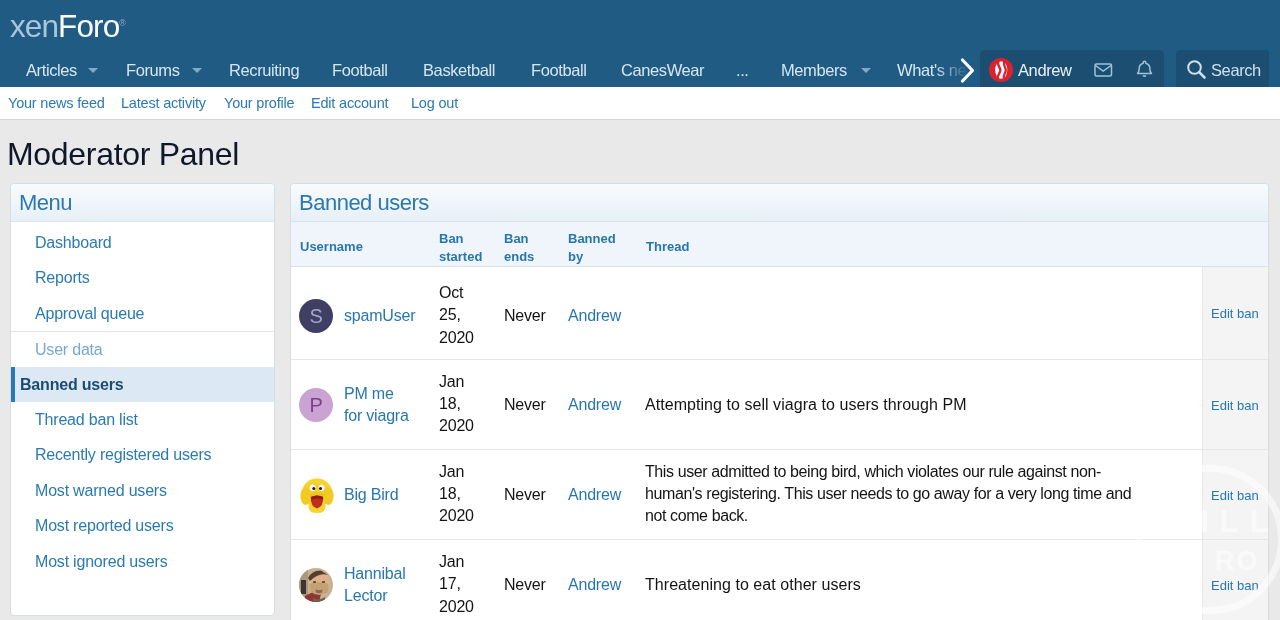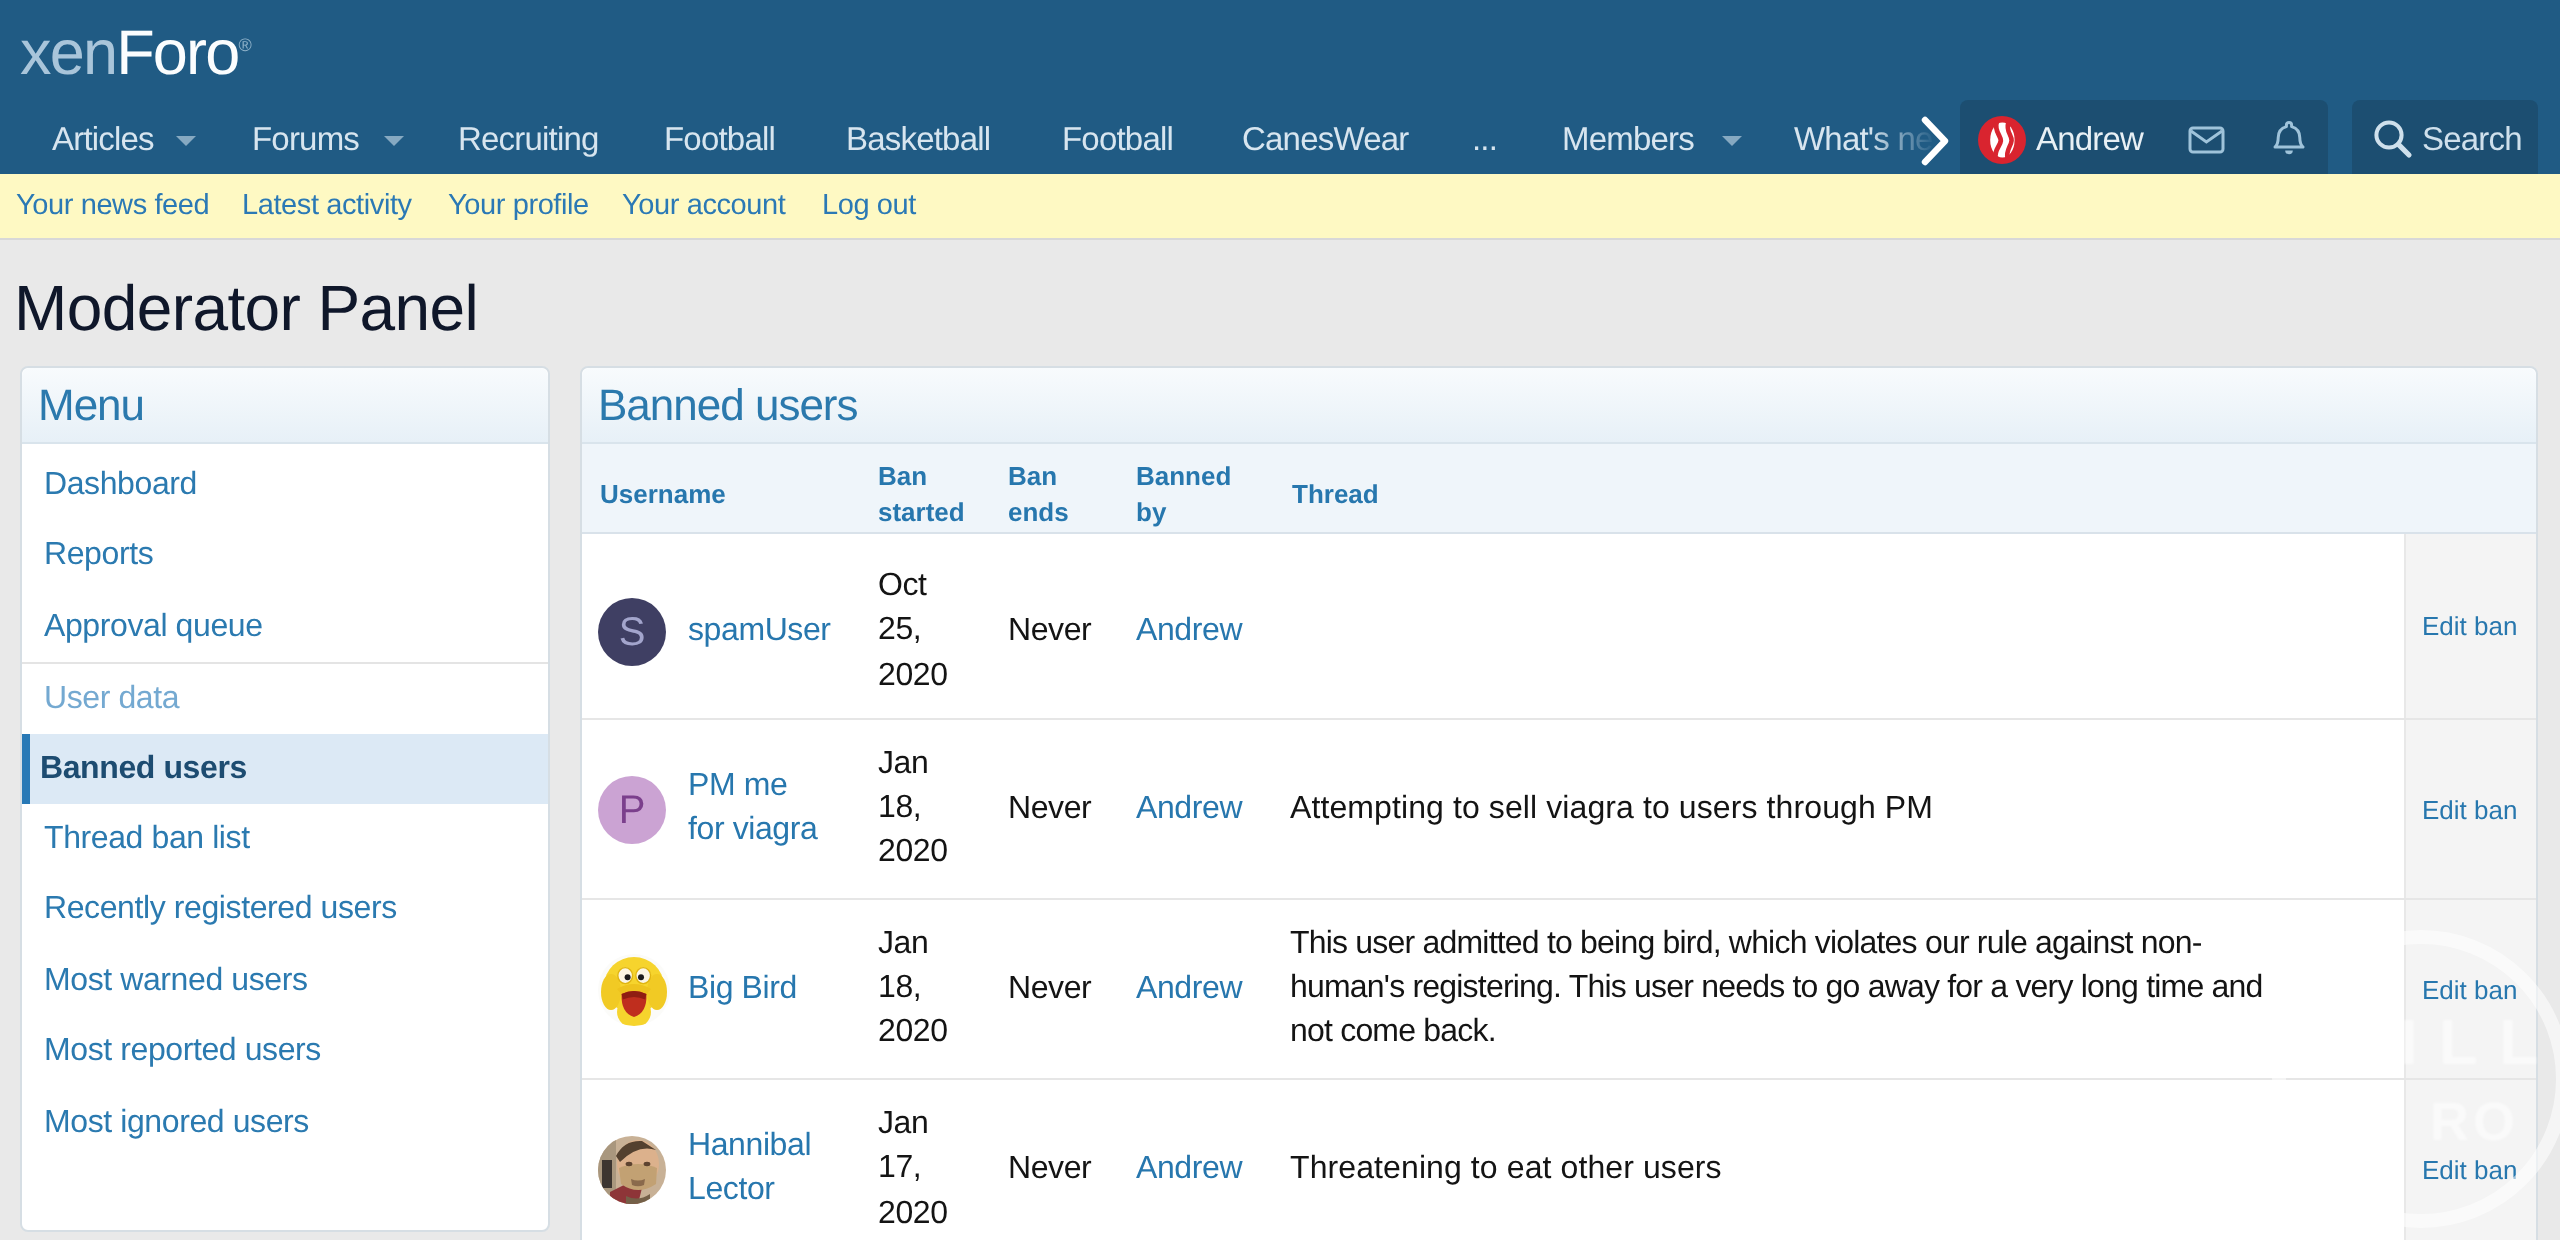--- a/index.html
+++ b/index.html
@@ -8,31 +8,31 @@
 
 .hdr{position:absolute;left:0;top:0;width:1280px;height:90px;background:#205b84}
 .logo{position:absolute;left:10px;top:8px;font-size:31.5px;color:#a9c5da;letter-spacing:-0.9px}
 .logo b{color:#fbfdfe;font-weight:normal}
 .logo sup{font-size:9px;color:#8fb2c9}
 .nav{position:absolute;top:49.5px;height:40px;line-height:41px;font-size:16.5px;letter-spacing:-0.4px;color:#d7e5ef;white-space:nowrap}
 .caret{position:absolute;top:67.5px;width:0;height:0;border-left:5px solid transparent;border-right:5px solid transparent;border-top:5.5px solid #86a9c1}
 .fade{position:absolute;top:47px;height:40px;background:linear-gradient(90deg,rgba(32,91,132,0),#205b84 70%)}
 .tab{position:absolute;top:50px;height:37px;background:#1c4e71;border-radius:4px 4px 0 0}
 
-.subnav{position:absolute;left:0;top:87px;width:1280px;height:33px;background:#fef9c3;border-bottom:1px solid #d8d8d8}
+.subnav{position:absolute;left:0;top:87px;width:1280px;height:33px;background:#ffffff;border-bottom:1px solid #d8d8d8}
 .sn{position:absolute;top:0;height:32px;line-height:32px;font-size:14.5px;letter-spacing:-0.2px;color:#2b79b5;white-space:nowrap}
 
 .ptitle{position:absolute;left:7px;top:136px;font-size:32px;letter-spacing:-0.3px;color:#0f172a}
 
 .panel{position:absolute;background:#fff;border:1px solid #d6dee4;border-radius:4px}
 .phdr{height:38px;line-height:38px;background:linear-gradient(180deg,#f8fbfd,#e7f0f7);border-bottom:1px solid #d9e4ec;border-radius:4px 4px 0 0;color:#2b79ad;font-size:22px;letter-spacing:-0.5px;padding-left:8px}
 
 #menu{left:10px;top:183px;width:265px;height:433px}
 .mlist{padding-top:3px}
-.mi{height:35.4px;line-height:35.4px;padding-left:11px;font-size:16px;letter-spacing:-0.2px;color:#2b7ab0;white-space:nowrap}
+.mi{height:35.4px;line-height:35.4px;padding-left:24px;font-size:16px;letter-spacing:-0.2px;color:#2b7ab0;white-space:nowrap}
 .mi.sect{color:#74a9d1;border-top:1px solid #e4e4e4}
 .mi.sel{background:#dce9f5;border-left:4px solid #2879b6;padding-left:5px;color:#1d4c71;font-weight:bold}
 
 #tbl{left:290px;top:183px;width:979px;height:470px;border-radius:4px 4px 0 0}
 .thead{position:relative;height:45px;background:#eff5fa;border-bottom:1px solid #d9e2ea}
 .th{position:absolute;top:50%;transform:translateY(-50%);margin-top:3px;font-size:13px;font-weight:bold;color:#2777ae;line-height:17.5px}
 .row{position:relative;background:#fff;border-bottom:1px solid #e6e6e6}
 .r1 .cell{margin-top:3px}
 .rs{letter-spacing:0.05px !important}
 .r3s{letter-spacing:-0.4px !important}
@@ -84,21 +84,21 @@
  <svg class="abs" style="left:1186px;top:59px" width="22" height="22">
       <circle cx="8.5" cy="8.5" r="6.3" fill="none" stroke="#cfe0ec" stroke-width="2"></circle>
       <line x1="13.2" y1="13.2" x2="18.5" y2="18.5" stroke="#cfe0ec" stroke-width="2.6" stroke-linecap="round"></line>
     </svg>
  <span class="nav" style="left:1211px;top:50px;height:37px;line-height:41px;font-size:16.5px;color:#cfe0ec">Search</span>
 </div>
 <div class="subnav">
  <span class="sn" style="left:8px">Your news feed</span>
  <span class="sn" style="left:121px">Latest activity</span>
  <span class="sn" style="left:224px">Your profile</span>
- <span class="sn" style="left:311px">Your account</span>
+ <span class="sn" style="left:311px">Edit account</span>
  <span class="sn" style="left:411px">Log out</span>
 </div>
 <div class="ptitle">Moderator Panel</div>
 <div class="panel" id="menu">
  <div class="phdr">Menu</div>
  <div class="mlist">
   <div class="mi">Dashboard</div>
   <div class="mi">Reports</div>
   <div class="mi">Approval queue</div>
   <div class="mi sect">User data</div>

